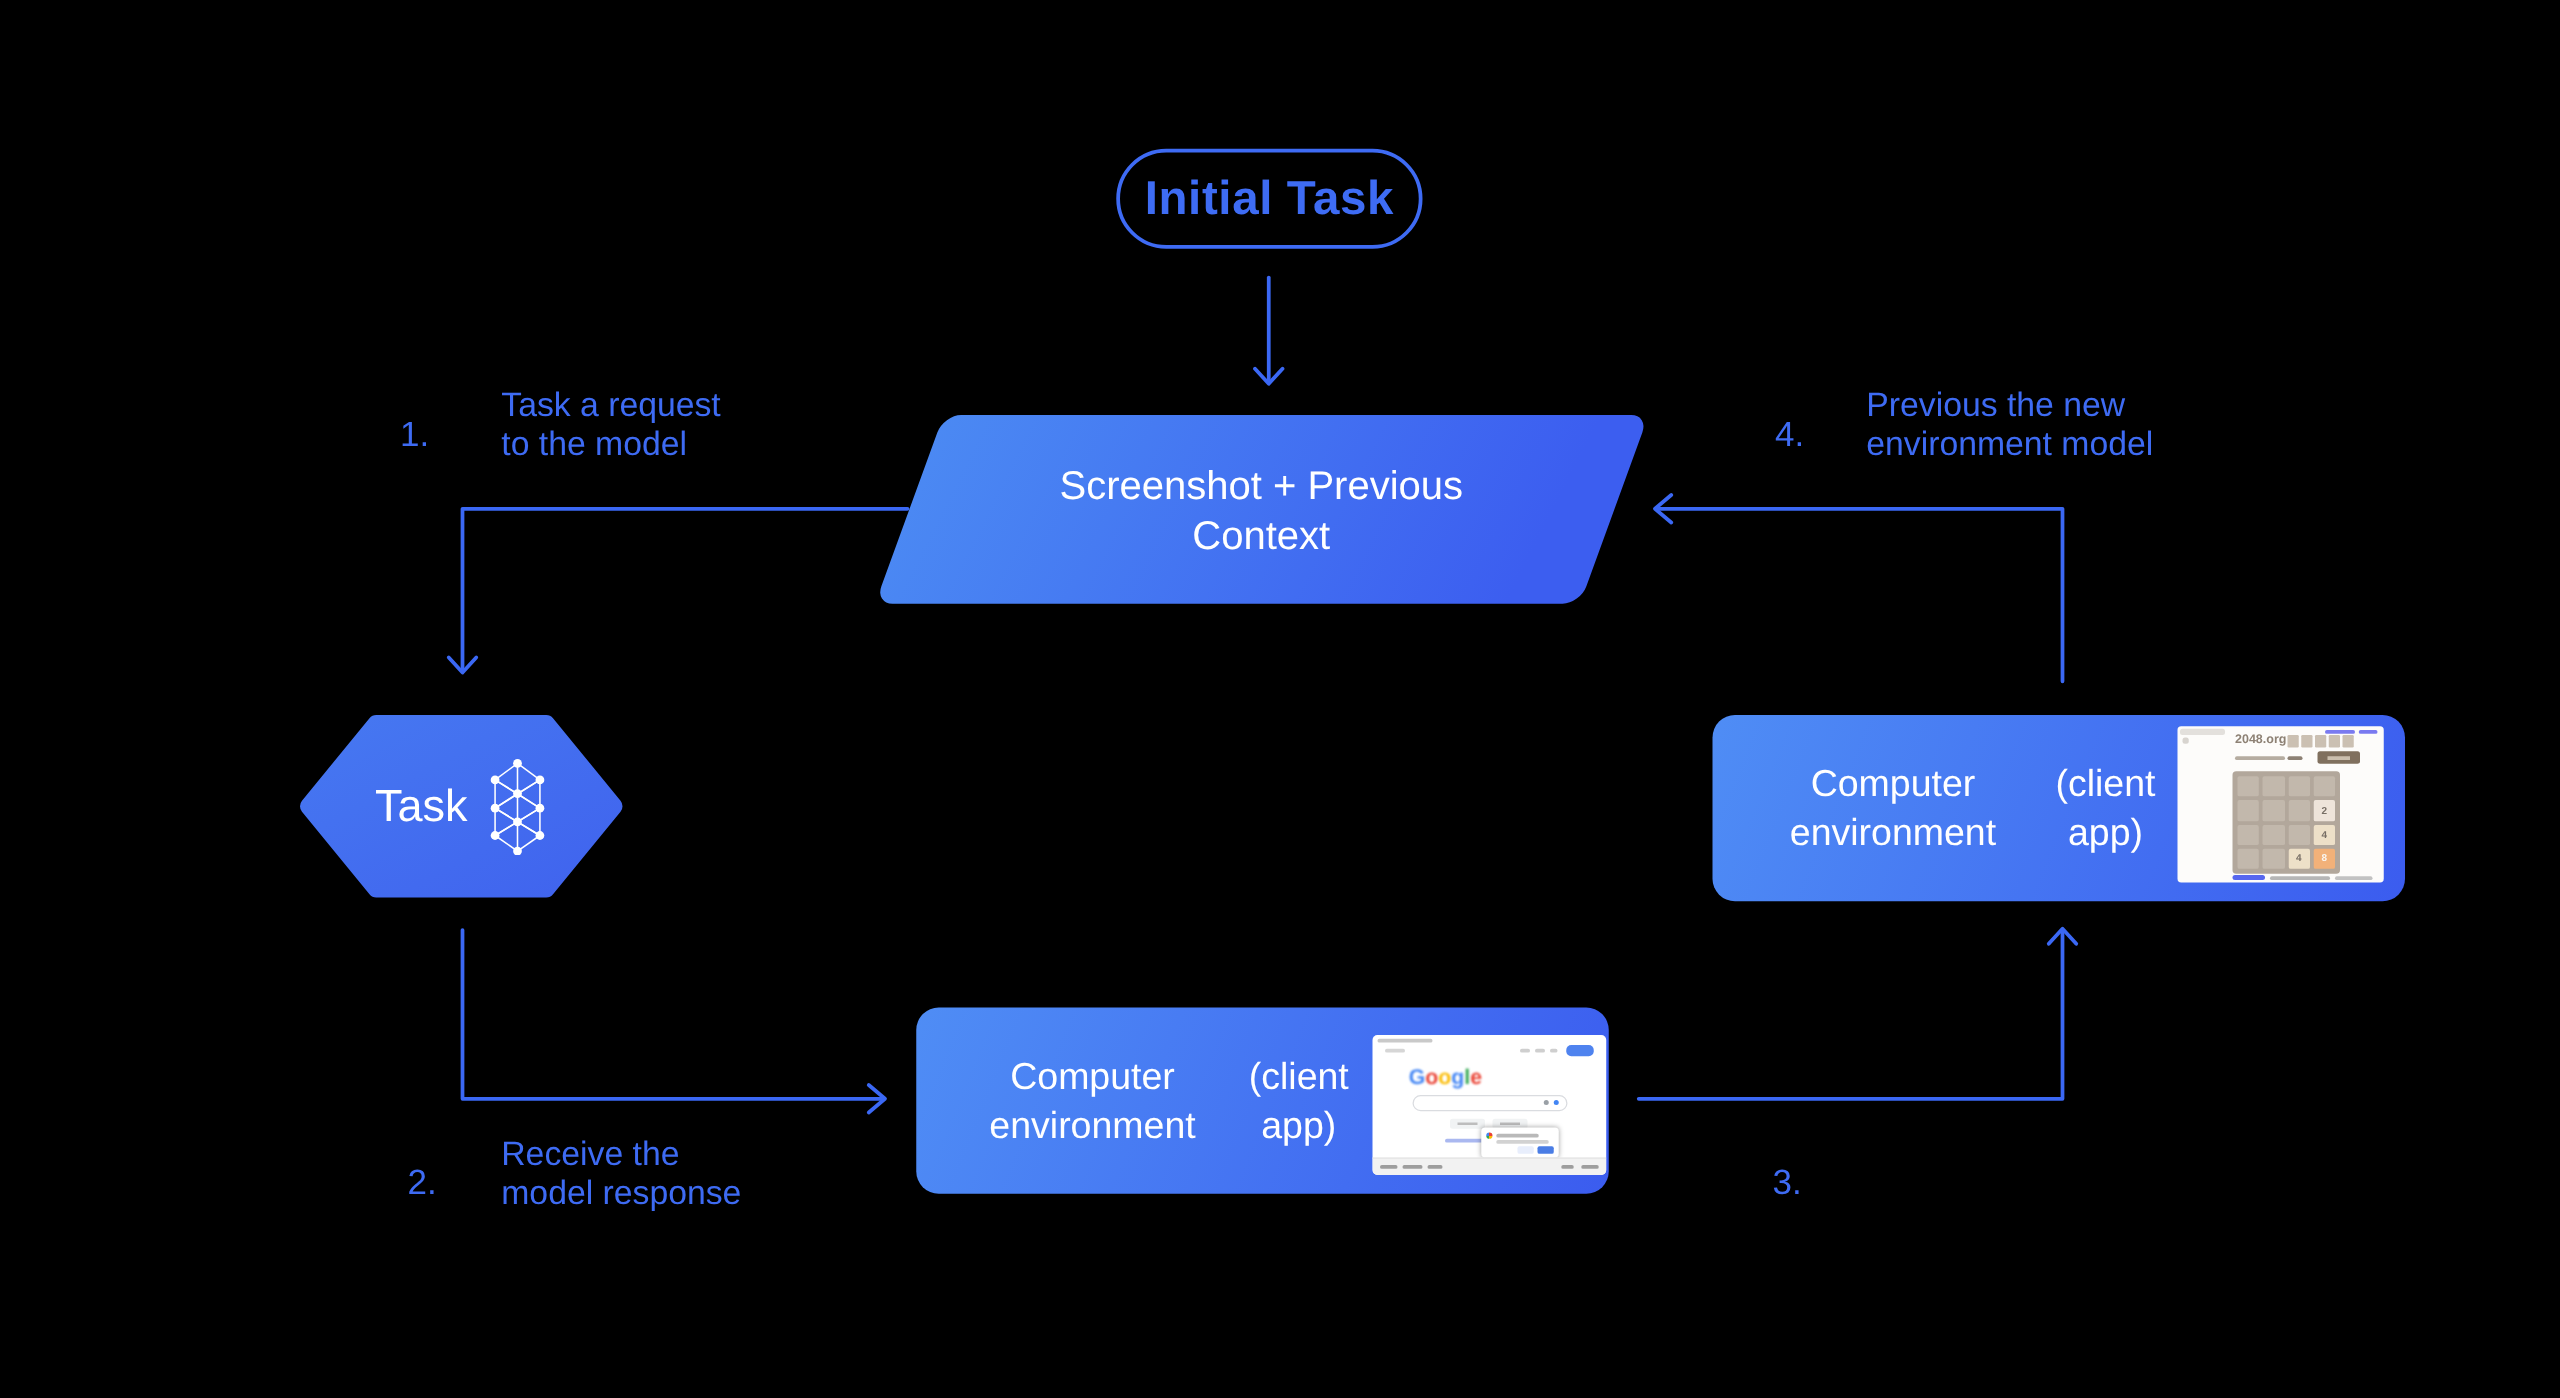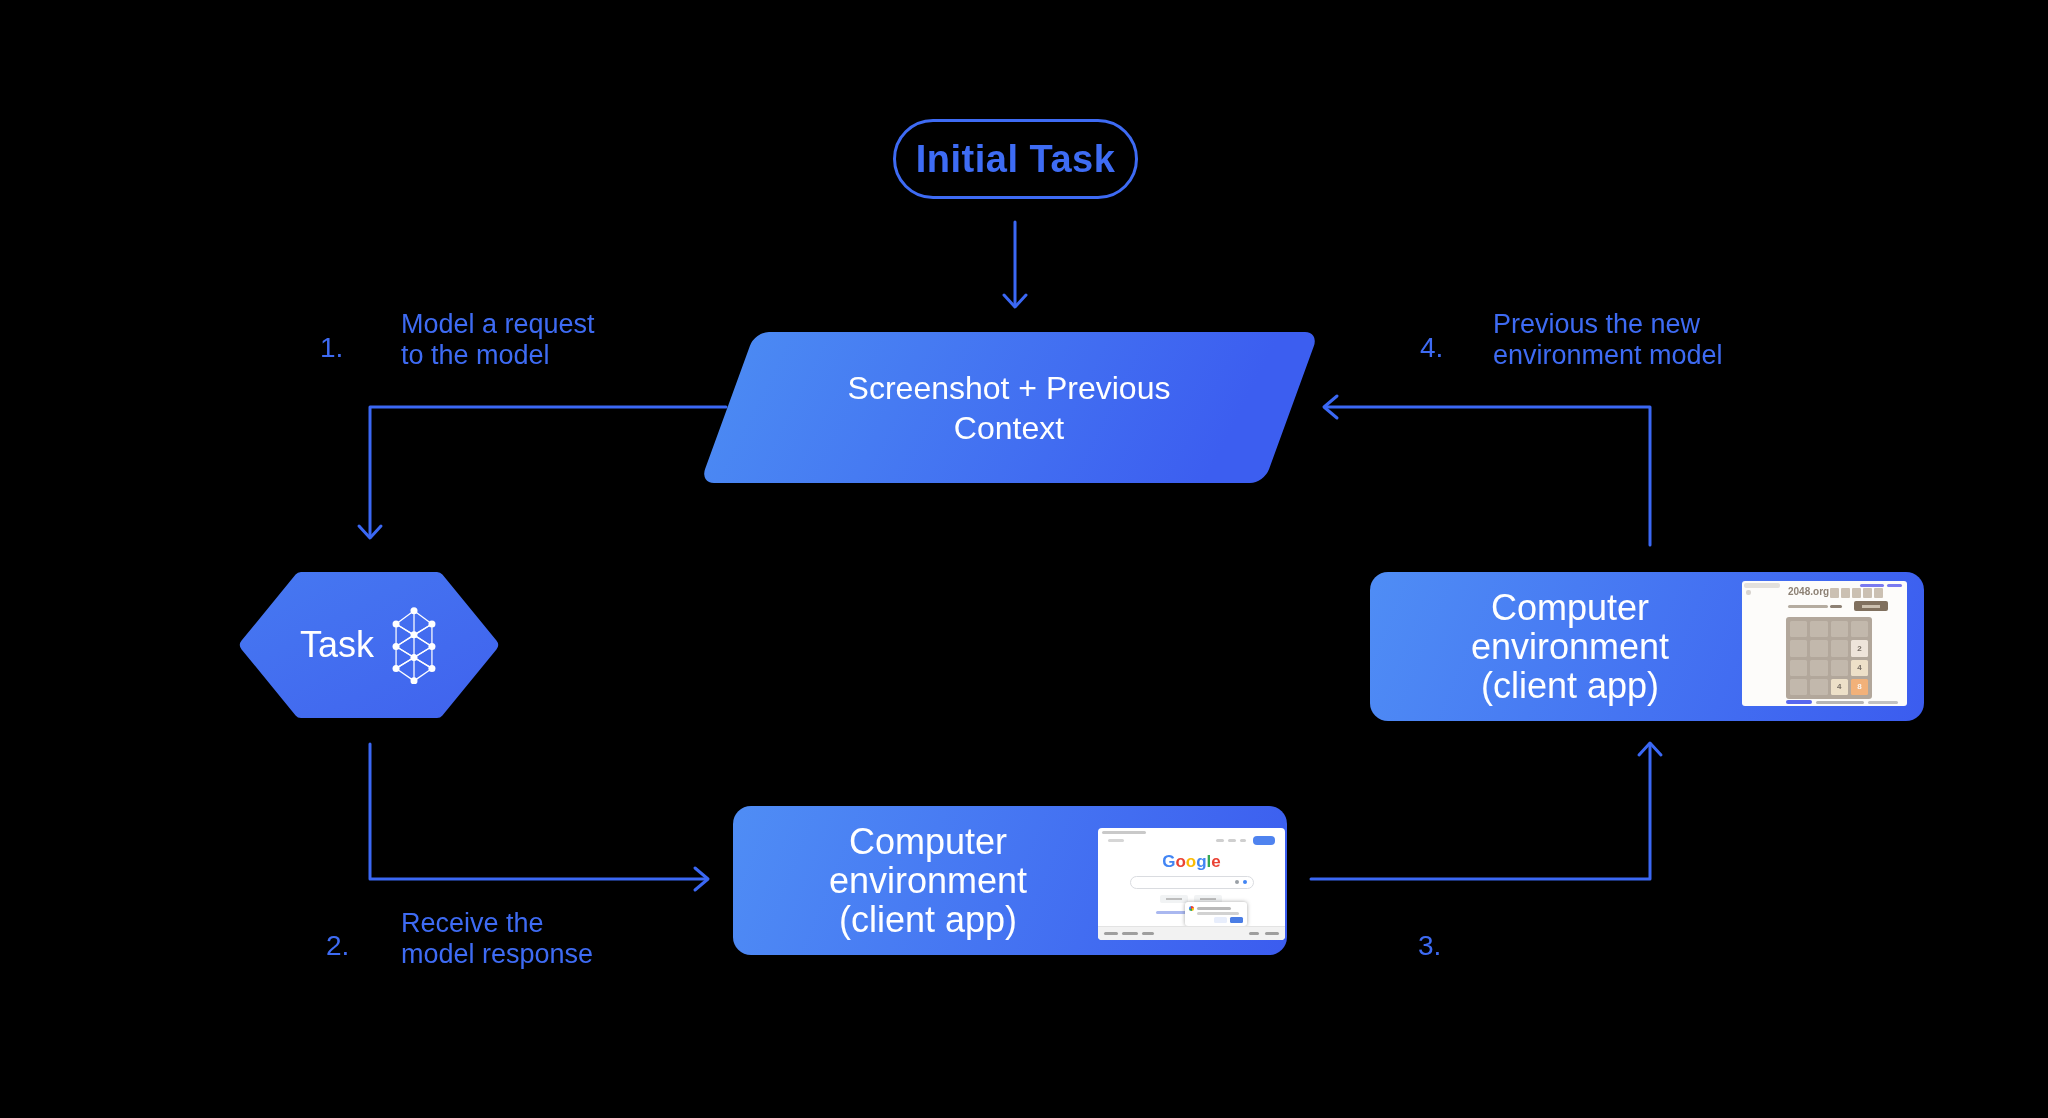--- a/index.html
+++ b/index.html
@@ -27,33 +27,33 @@
   
   .hex{left:239px;top:571px;width:260px;height:148px;}
   .hex-content{position:absolute;inset:0;display:flex;align-items:center;justify-content:center;gap:16px;}
   .hex-content .lbl{color:#fff;font-size:36px;font-weight:400;}
 
   
   .envbox{width:554px;height:149px;border-radius:18px;
           background:linear-gradient(112deg,#4F8DF5 0%,#3B5CEF 100%);}
   .env-bottom{left:733px;top:806px;}
   .env-right{left:1370px;top:572px;}
-  .env-text{position:absolute;left:30px;top:0;height:100%;width:330px;display:flex;flex-direction:column;
-            align-items:center;justify-content:center;color:#fff;font-size:36px;line-height:39px;text-align:center;}
+  .env-text{position:absolute;left:30px;top:0;height:100%;width:330px;display:flex;flex-direction:row;
+            align-items:center;justify-content:center;color:#fff;font-size:30px;line-height:39px;text-align:center;}
   .env-right .env-text{width:340px;}
 
   
   .step-num{color:#3E6BF3;font-size:28px;font-weight:500;}
   .step-text{color:#3E6BF3;font-size:27px;line-height:31px;font-weight:500;}
 
   
   .gthumb{left:365px;top:22px;width:187px;height:112px;background:#fff;border-radius:4px;overflow:hidden;}
   .bar{position:absolute;border-radius:2px;}
-  .glogo{position:absolute;left:0;right:0;top:24px;text-align:center;font-size:17px;font-weight:700;
-         filter:blur(.7px);letter-spacing:0;}
+  .glogo{position:absolute;left:0;right:0;top:24px;font-size:17px;font-weight:700;
+         filter:blur(.7px);letter-spacing:0;padding-left:29px;}
   .g-b{color:#4285F4}.g-r{color:#EA4335}.g-y{color:#FBBC05}.g-g{color:#34A853}
   .gsearch{position:absolute;left:32px;top:48px;width:122px;height:11px;border:1px solid #dadce0;border-radius:7px;background:#fff;}
   .gsearch i{position:absolute;top:3px;width:4px;height:4px;border-radius:50%;}
   .gbtn{position:absolute;top:67px;height:8px;background:#f1f3f4;border-radius:2px;}
   .gbtn i{position:absolute;left:50%;top:3px;width:16px;height:2px;margin-left:-8px;background:#bdbdbd;display:block;}
   .gdialog{position:absolute;left:87px;top:74px;width:62px;height:24px;background:#fff;border-radius:3px;
            box-shadow:0 0 4px rgba(0,0,0,.35);}
   .gdialog .gdot{position:absolute;left:4px;top:4px;width:5px;height:5px;border-radius:50%;
            background:conic-gradient(#EA4335 0 25%,#FBBC05 0 50%,#34A853 0 75%,#4285F4 0);}
   .gfooter{position:absolute;left:0;bottom:0;width:100%;height:13px;background:#f2f2f2;border-top:1px solid #e3e3e3;}
@@ -246,21 +246,21 @@
         <div class="zcell t8">8</div>
       </div>
       <div class="bar" style="left:44px;top:119px;width:26px;height:4px;background:#5767ef"></div>
       <div class="bar" style="left:74px;top:120px;width:48px;height:3px;background:#b6b6b6"></div>
       <div class="bar" style="left:126px;top:120px;width:30px;height:3px;background:#c2c2c2"></div>
     </div>
   </div>
 
   <div class="abs step-num" style="left:320px;top:332px">1.</div>
   <div class="abs step-text" style="left:401px;top:309px">
-    <div>Model a request</div>
+    <div>Task a request</div>
     <div>to the model</div>
   </div>
 
   <div class="abs step-num" style="left:326px;top:930px">2.</div>
   <div class="abs step-text" style="left:401px;top:908px">
     <div>Receive the</div>
     <div>model response</div>
   </div>
 
   <div class="abs step-num" style="left:1418px;top:930px">3.</div>

